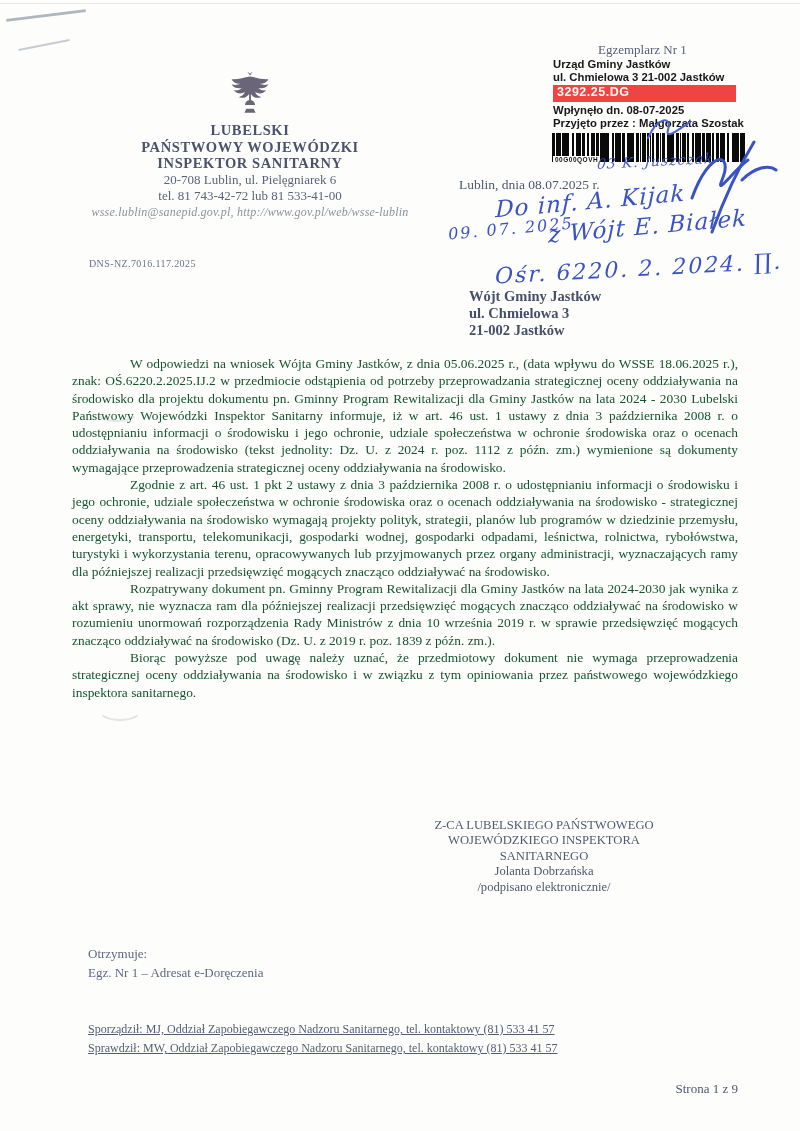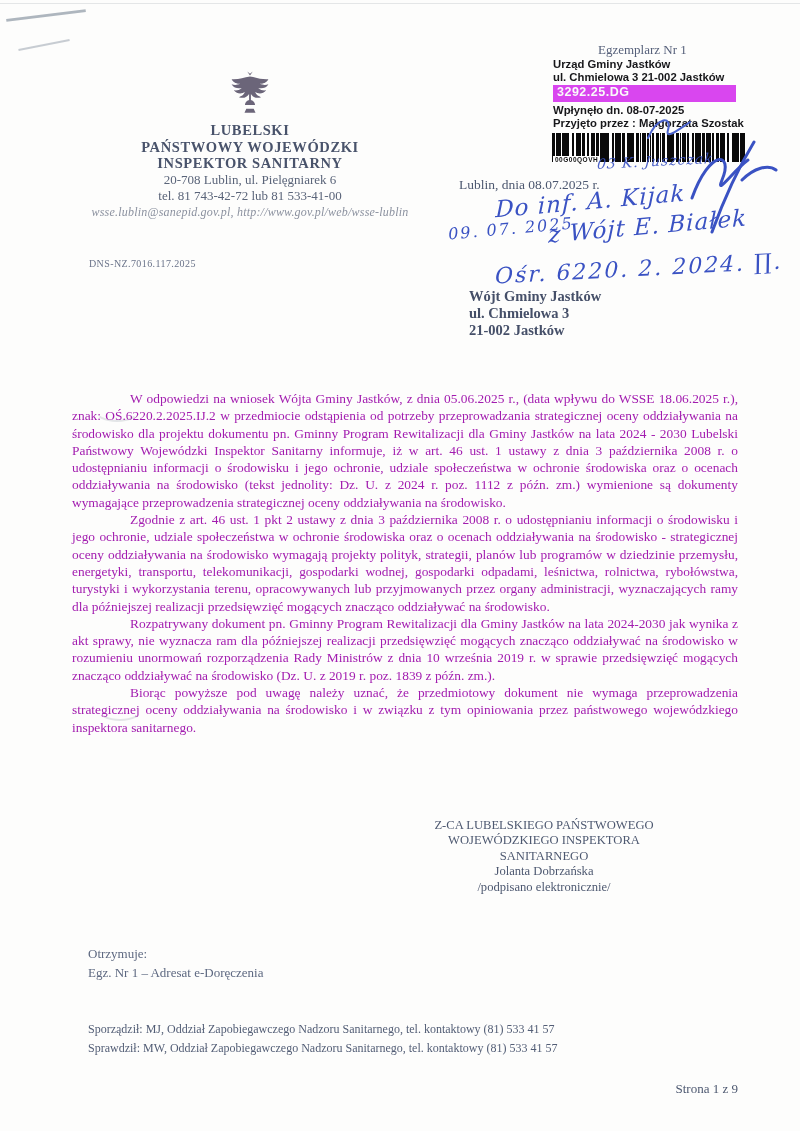--- a/index.html
+++ b/index.html
@@ -26,21 +26,21 @@
   .eagle{display:inline-block;width:46px;height:50px;}
   .org{font-weight:bold;font-size:14.5px;line-height:15.5px;letter-spacing:.6px;color:#49536b;margin-top:1px;}
   .contact{font-size:13px;line-height:16px;color:#5a6479;}
   .contact .web{font-style:italic;font-size:12px;color:#8b919f;letter-spacing:.2px;}
 
   .ref-number{position:absolute;left:89px;top:258px;font-size:10px;letter-spacing:.4px;color:#6a7389;}
 
   
   .copy-label{position:absolute;left:598px;top:42px;font-size:13px;color:#56607a;}
   .stamp{position:absolute;left:553px;top:58px;width:210px;font-family:"Liberation Sans",sans-serif;font-weight:bold;color:#17171a;font-size:11.3px;line-height:13.2px;}
-  .stamp .bar{background:#d946ef;color:#fafafa;font-size:12.5px;letter-spacing:.5px;padding:1px 4px 2px;margin:1px 0 2px;width:183px;box-sizing:border-box;}
+  .stamp .bar{background:#ef4444;color:#fafafa;font-size:12.5px;letter-spacing:.5px;padding:1px 4px 2px;margin:1px 0 2px;width:183px;box-sizing:border-box;}
   .barcode{position:absolute;left:552px;top:133px;width:193px;height:29px;
     background-color:#fff;
     background-image:
       repeating-linear-gradient(90deg,#0a0a0a 0 2px,rgba(0,0,0,0) 2px 5px),
       repeating-linear-gradient(90deg,#0a0a0a 0 1px,rgba(0,0,0,0) 1px 7px),
       repeating-linear-gradient(90deg,#0a0a0a 0 3px,rgba(0,0,0,0) 3px 13px),
       repeating-linear-gradient(90deg,#0a0a0a 0 1px,rgba(0,0,0,0) 1px 4px);
   }
   .barcode-label{position:absolute;left:1px;bottom:-1px;background:#fff;padding:0 2px;font-family:"Liberation Sans",sans-serif;font-size:6.5px;font-weight:bold;color:#111;letter-spacing:.5px;}
 
@@ -54,30 +54,30 @@
   .hand.cnote{left:495px;top:256px;font-size:22px;transform:rotate(-3deg) skewX(-4deg);letter-spacing:2px;}
   .hand.bnote{left:597px;top:153px;font-size:14px;transform:rotate(-3deg) skewX(-8deg);letter-spacing:1px;opacity:.9;}
   .flourish{position:absolute;}
   .flourish.big{left:682px;top:140px;}
   .flourish.small{left:642px;top:112px;}
 
   
   .addressee{position:absolute;left:469px;top:288px;font-size:14.5px;font-weight:bold;line-height:17px;color:#454f68;}
 
   
-  .body-text{position:absolute;left:72px;top:390px;width:666px;font-size:13.4px;line-height:17.3px;text-align:justify;color:#a21caf;}
+  .body-text{position:absolute;left:72px;top:355px;width:666px;font-size:13.4px;line-height:17.3px;text-align:justify;color:#14532d;}
   .body-text p{margin:0;text-indent:58px;}
 
   
   .signature{position:absolute;left:388px;top:818px;width:312px;text-align:center;font-size:12.6px;line-height:15.4px;color:#4d5870;}
   .signature .esign{}
 
   
   .distribution{position:absolute;left:88px;top:944px;font-size:13px;line-height:19px;color:#5d6880;}
-  .prep-footer{position:absolute;left:88px;top:1020px;font-size:12px;line-height:19px;color:#525d75;}
+  .prep-footer{position:absolute;left:88px;top:1020px;font-size:12px;line-height:19px;color:#525d75;text-decoration:underline;}
   .page-number{position:absolute;right:62px;top:1081px;font-size:13px;color:#4d5870;}
 </style>
 </head>
 <body>
 
 <div class="page">
 
   <div class="scan-top"></div>
   <div class="scan-line a"></div>
   <div class="scan-line b"></div>

